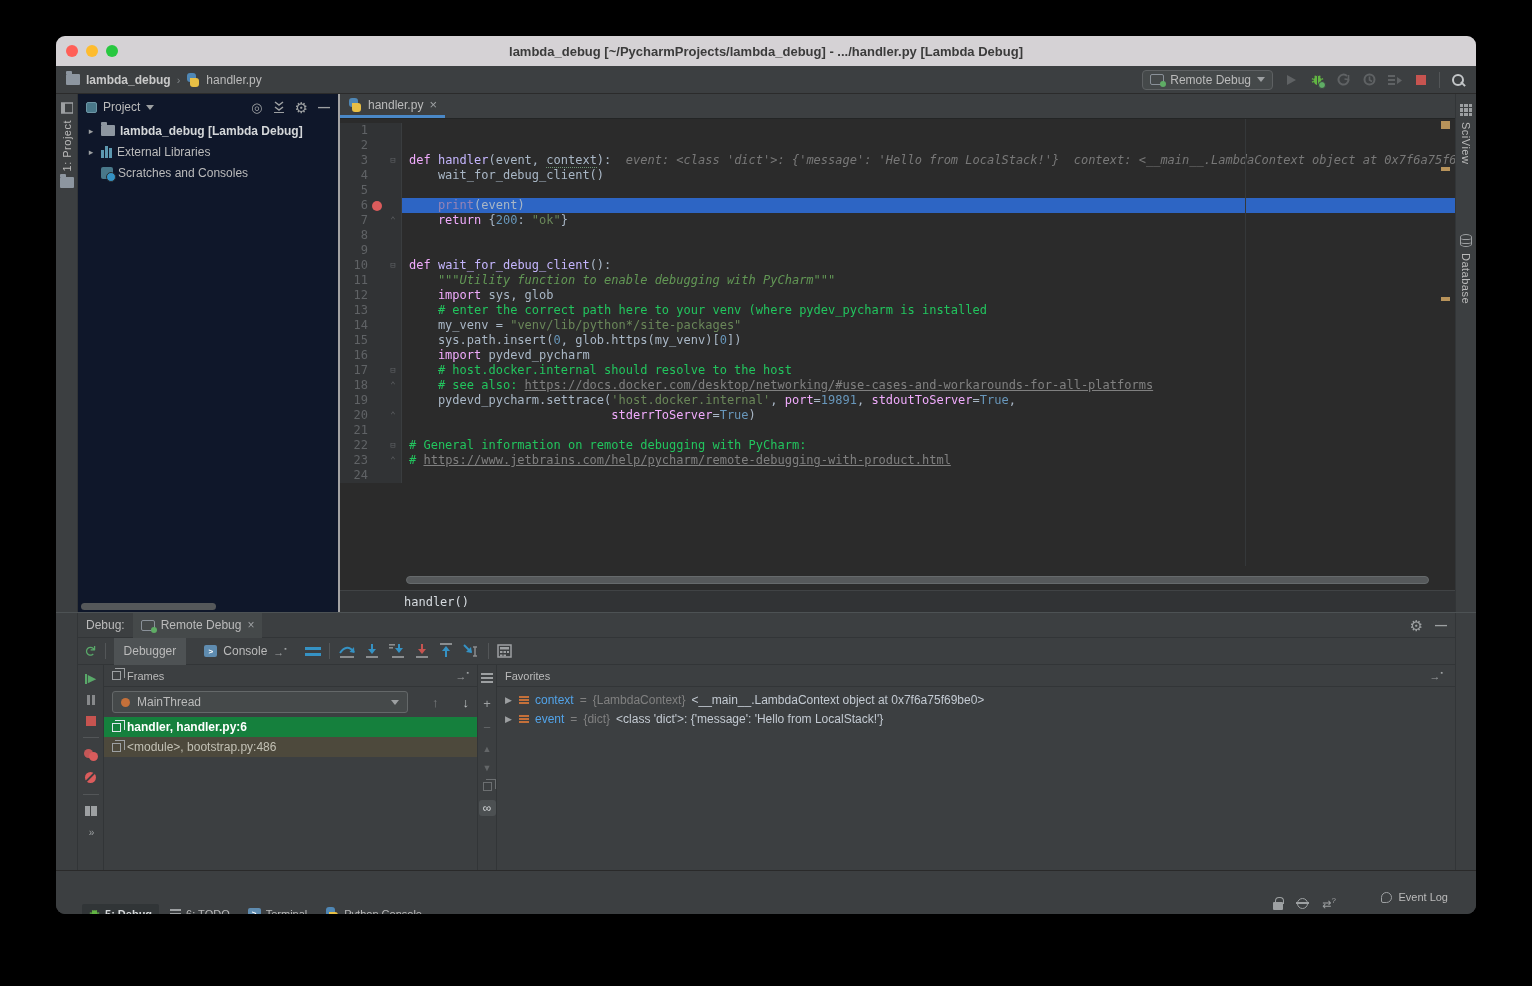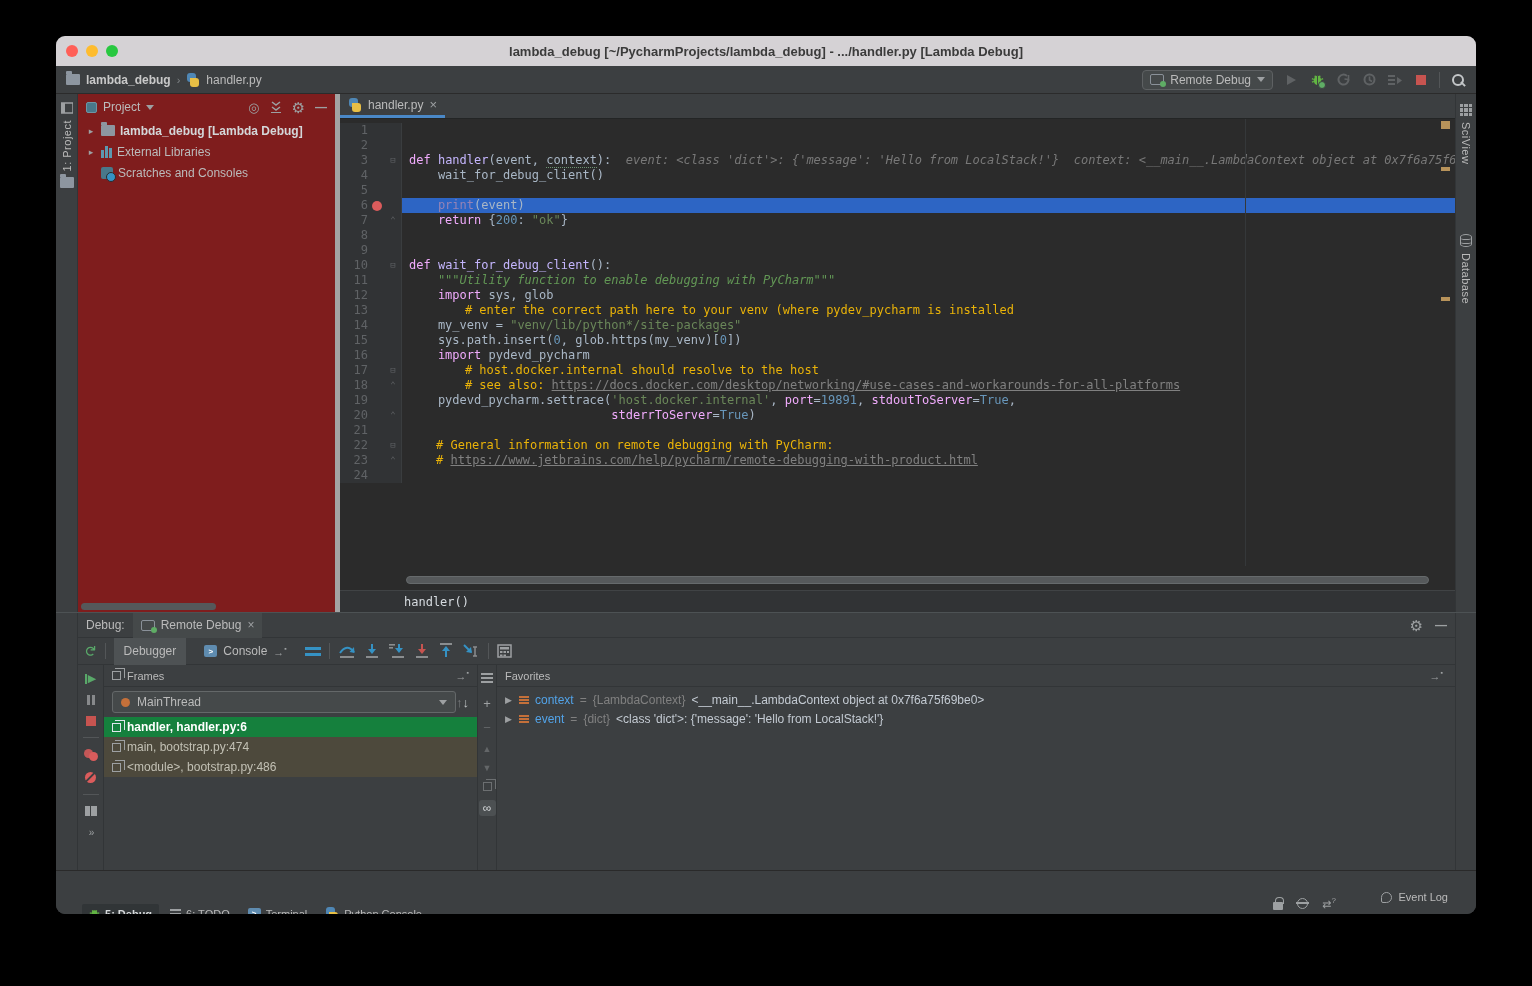--- a/index.html
+++ b/index.html
@@ -56,21 +56,21 @@
   .grid-ico div { background:#9da0a2; }
   .db-ico { width:12px; height:13px; border:1.5px solid #9da0a2; border-radius:6px/3px; position:relative; }
   .db-ico:before,.db-ico:after{ content:""; position:absolute; left:-1px; right:-1px; height:3px; border-bottom:1.5px solid #9da0a2; border-radius:50%; }
   .db-ico:before{ top:1px; } .db-ico:after{ top:5px; }
   .blocks-ico { width:12px; height:12px; position:relative; }
   .blocks-ico:before{ content:""; position:absolute; left:0; top:0; width:5px; height:5px; background:#9da0a2; }
   .blocks-ico:after{ content:""; position:absolute; right:0; bottom:0; width:7px; height:7px; background:#6e7375; }
   .star-ico { color:#9da0a2; font-size:13px; }
 
   
-  .project { width:262px; background:#7f1d1d; border-right:5px solid #a3a3a3; display:flex; flex-direction:column; flex:0 0 auto; position:relative; }
+  .project { width:262px; background:#0f172a; border-right:2px solid #a3a3a3; display:flex; flex-direction:column; flex:0 0 auto; position:relative; }
   .panel-header { height:26px; display:flex; align-items:center; padding:0 8px; gap:6px; color:#bbbbbb; font-size:12px; }
   .pp-sq { width:11px; height:11px; background:#49788a; border:1px solid #6d96a5; border-radius:2px; }
   .ph-right { margin-left:auto; display:flex; align-items:center; gap:10px; color:#9da0a2; }
   .tree { font-size:12px; color:#bbbbbb; }
   .tree-row { height:21px; display:flex; align-items:center; gap:5px; padding-left:8px; white-space:nowrap; }
   .tw { width:10px; text-align:center; color:#9da0a2; font-size:9px; }
   .lib-ico { display:inline-flex; gap:1px; align-items:flex-end; height:12px; }
   .lib-ico i { width:3px; background:#5d98b0; display:block; }
   .scratch-ico { width:12px; height:12px; background:#49788a; border-radius:2px; position:relative; }
   .scratch-ico:after { content:""; position:absolute; right:-3px; bottom:-3px; width:8px; height:8px; border-radius:50%; background:#3592c4; border:1px solid #2b2b2b; }
@@ -84,21 +84,21 @@
   .code-wrap { flex:1 1 auto; position:relative; overflow:hidden; font-family:"DejaVu Sans Mono", monospace; font-size:12px; line-height:15px; padding-top:4px; }
   .code-line { display:flex; height:15px; white-space:pre; }
   .gutter { width:62px; flex:0 0 auto; background:#313335; border-right:1px solid #3a3d3f; display:flex; color:#606366; }
   .lnum { width:28px; text-align:right; }
   .gut-ico { width:18px; display:flex; align-items:center; justify-content:center; }
   .fold { width:14px; font-size:9px; color:#606366; display:flex; align-items:center; justify-content:center; }
   .bp { width:10px; height:10px; border-radius:50%; background:#db5c5c; }
   .code-text { flex:1 1 auto; padding-left:7px; color:#a9b7c6; }
   .code-line.exec .code-text { background:#2d65c4; }
   .tk-kw { color:#f0abfc; } .tk-fn { color:#c4b5fd; } .tk-str { color:#6a8759; }
-  .tk-num { color:#6897bb; } .tk-com { color:#eab308;margin-left:27px; } .tk-doc { color:#629755; font-style:italic; }
+  .tk-num { color:#6897bb; } .tk-com { color:#22c55e; } .tk-doc { color:#629755; font-style:italic; }
   .tk-bi { color:#9583b6; } .tk-txt { color:#a9b7c6; }
   .tk-hint { color:#787878; font-style:italic; }
   .tk-lnk { color:#808080; text-decoration:underline; }
   .tk-sq { border-bottom:1px dotted #6d9372; }
   .margin-guide { position:absolute; top:0; bottom:24px; left:905px; width:1px; background:#35383a; }
   .h-scrollbar { position:absolute; left:66px; right:26px; bottom:6px; height:8px; border-radius:4px; background:#56595b; border:1px solid #666a6c; }
   .stripe-mark { position:absolute; right:5px; background:#b8935a; }
   .editor-footer { flex:0 0 22px; background:#313335; border-top:1px solid #404345; color:#d6dbe0; font-family:"DejaVu Sans Mono", monospace; font-size:12px; display:flex; align-items:center; padding-left:64px; }
 
   
@@ -132,21 +132,21 @@
   .mute-ico { width:11px; height:11px; border-radius:50%; background:#db5c5c; position:relative; }
   .mute-ico:after { content:""; position:absolute; left:-1px; top:4px; width:13px; height:2px; background:#3c3f41; transform:rotate(-45deg); }
   .layout-ico { width:12px; height:10px; display:grid; grid-template-columns:5px 6px; gap:1px; }
   .layout-ico i { background:#9da0a2; display:block; }
   .chev2 { color:#9da0a2; font-size:10px; letter-spacing:-2px; }
 
   .frames { width:374px; flex:0 0 auto; display:flex; flex-direction:column; border-right:1px solid #323537; min-height:0; }
   .sub-header { height:22px; display:flex; align-items:center; gap:6px; padding:0 8px; font-size:11px; color:#bbbbbb; border-bottom:1px solid #323537; }
   .copy-ico { width:9px; height:9px; border:1.5px solid #9da0a2; position:relative; }
   .copy-ico:before { content:""; position:absolute; left:2px; top:-4px; width:9px; height:9px; border:1.5px solid #9da0a2; border-bottom:none; border-left:none; }
-  .thread-row { height:30px; display:flex; align-items:center; gap:0; padding:0 8px;justify-content:center; }
+  .thread-row { height:30px; display:flex; align-items:center; gap:24px; padding:0 8px;justify-content:center; }
   .thread-dd { flex:1 1 auto; height:22px; background:#45494a; border:1px solid #646869; border-radius:3px; display:flex; align-items:center; gap:7px; padding:0 8px; font-size:12px; color:#bbbbbb; }
   .th-dot { width:9px; height:9px; border-radius:50%; background:#c4703a; }
   .arrow-btn { color:#c3c6c8; font-size:13px; }
   .frame-list { flex:1 1 auto; font-size:12px; color:#c2c0b4; overflow:hidden; }
   .frame-row { height:20px; display:flex; align-items:center; gap:6px; padding:0 8px; white-space:nowrap; }
   .frame-row.lib { background:#4d493c; }
   .frame-row.sel { background:#15803d; color:#ffffff; font-weight:bold; }
   .frame-row .copy-ico { flex:0 0 auto; }
   .frame-row.sel .copy-ico, .frame-row.sel .copy-ico:before { border-color:#dfe6ee; }
 
@@ -511,24 +511,20 @@
             <span class="arrow-btn" style="opacity:.45;">↑</span>
             <span class="arrow-btn">↓</span>
           </div>
           <div class="frame-list">
               <div class="frame-row sel">
                 <span class="copy-ico"></span>
                 <span>handler, handler.py:6</span>
               </div>
               <div class="frame-row lib">
                 <span class="copy-ico"></span>
-                <span>main, bootstrap.py:474</span>
-              </div>
-              <div class="frame-row lib">
-                <span class="copy-ico"></span>
                 <span>&lt;module&gt;, bootstrap.py:486</span>
               </div>
             </div>
         </div>
 
         <div class="watchcol">
           <div class="hdr">
               <svg width="12" height="10" viewBox="0 0 12 10">
                 <rect y="0" width="12" height="2" fill="#9da0a2"></rect>
                 <rect y="4" width="12" height="2" fill="#9da0a2"></rect>

